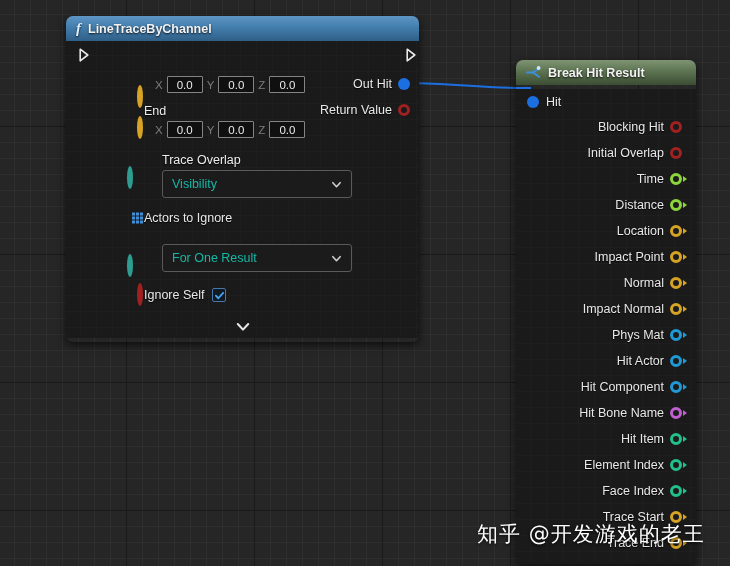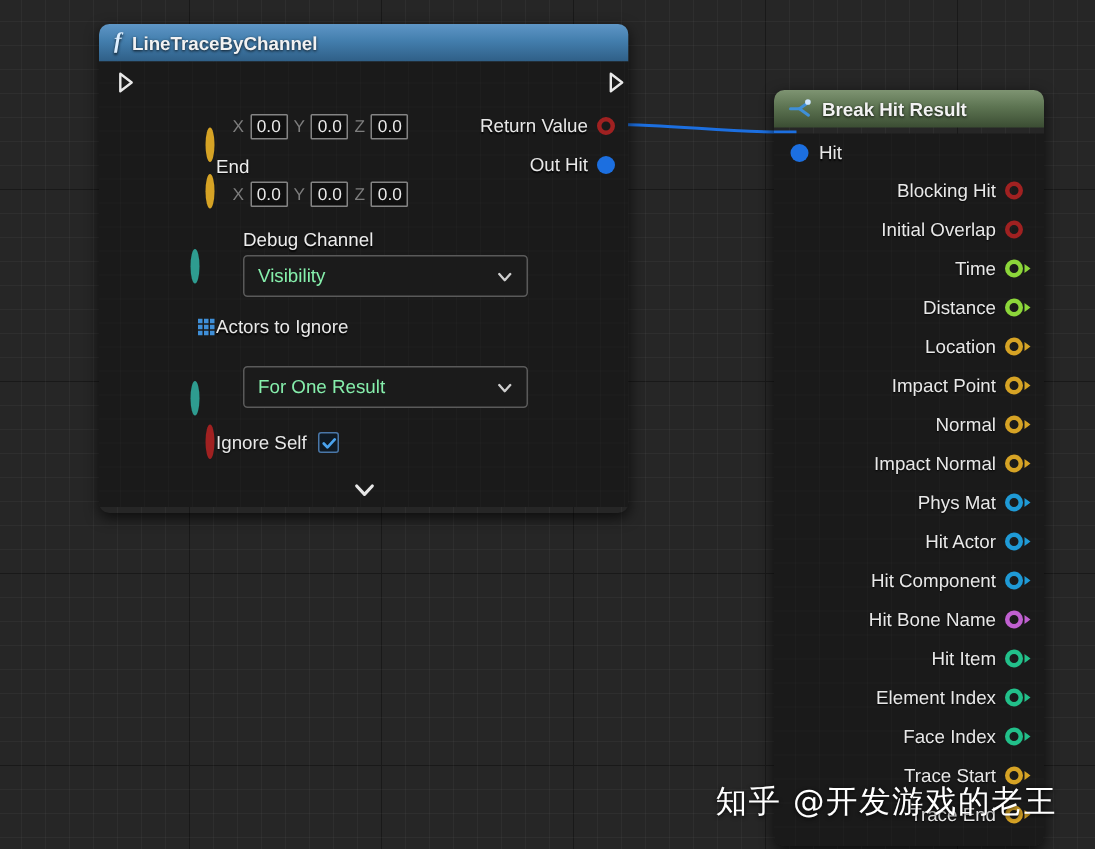--- a/index.html
+++ b/index.html
@@ -72,29 +72,29 @@
             grid-template-columns:repeat(3,1fr);grid-template-rows:repeat(3,1fr);
             flex:0 0 auto;}
   .arr-icon i{background:#3f8fd8;display:block;}
   .in-row{position:relative;padding-left:78px;padding-right:10px;}
   .pinpos{position:absolute;left:77px;transform:translate(-100%,-50%);}
 
   .label-top{font-size:12.5px;color:#ededed;text-shadow:0 1px 1px rgba(0,0,0,.9);}
 
   .vec{display:flex;align-items:center;gap:4px;margin-top:3px;padding-left:11px;}
   .axis{font-size:11.5px;color:#7d7d7d;}
-  .numbox{width:25px;height:17px;border:1px solid #848484;background:#101010;
+  .numbox{width:36px;height:17px;border:1px solid #848484;background:#101010;
           color:#eaeaea;font-size:11.5px;display:flex;align-items:center;
           justify-content:center;border-radius:1px;box-sizing:border-box;}
 
   .combo{width:190px;height:28px;border:1px solid #5a5a5a;border-radius:3px;
          background:#1b1b1b;display:flex;align-items:center;
          justify-content:space-between;padding:0 9px;box-sizing:border-box;
          margin-top:3px;}
-  .combo span{font-size:12.5px;color:#86efac;}
+  .combo span{font-size:12.5px;color:#14b8a6;}
   .chev{width:11px;height:11px;}
 
   .cbox{width:14px;height:14px;border:1px solid #6a6a6a;background:#0e0e0e;
         border-radius:2px;box-sizing:border-box;display:flex;align-items:center;
         justify-content:center;}
   .cbox.on{background:#0f1a24;border-color:#4a77a8;}
 
   .expander{height:22px;display:flex;align-items:center;justify-content:center;}
 
   
@@ -136,26 +136,26 @@
         </span>
         <span class="exec" style="right:13px;">
           <svg class="tri" viewBox="0 0 11 14">
               <path d="M1.2 1.2 L8.8 7 L1.2 12.8 Z" fill="none" stroke="#e9e9e9" stroke-width="1.6" stroke-linejoin="round"></path>
             </svg>
         </span>
       </div>
 
       <div style="position:absolute;right:9px;top:30px;">
         <div class="out-row" style="padding-right:0;">
+          <span class="lbl">Out Hit</span>
+          <span class="pin filled" style="background:#1c6fe0;"></span>
+        </div>
+        <div class="out-row" style="padding-right:0;">
           <span class="lbl">Return Value</span>
           <span class="pin" style="border-color:#a02121;"></span>
-        </div>
-        <div class="out-row" style="padding-right:0;">
-          <span class="lbl">Out Hit</span>
-          <span class="pin filled" style="background:#1c6fe0;"></span>
         </div>
       </div>
 
       <div class="in-row" style="padding-top:4px;padding-bottom:2px;">
         <span class="pinpos" style="top:28px;">
           <span class="pin" style="border-color:#d6a325;"></span>
         </span>
         <div class="vec">
           <span class="axis">X</span>
           <span class="numbox">0.0</span>
@@ -178,21 +178,21 @@
           <span class="numbox">0.0</span>
           <span class="axis">Z</span>
           <span class="numbox">0.0</span>
         </div>
       </div>
 
       <div class="in-row" style="padding-top:13px;padding-left:68px;">
         <span class="pinpos" style="top:38px;left:67px;">
           <span class="pin" style="border-color:#2e9c90;"></span>
         </span>
-        <div class="label-top" style="padding-left:28px;">Debug Channel</div>
+        <div class="label-top" style="padding-left:28px;">Trace Overlap</div>
         <div class="combo" style="margin-left:28px;">
           <span>Visibility</span>
           <svg class="chev" viewBox="0 0 12 12">
             <path d="M2 4 L6 8.5 L10 4" fill="none" stroke="#cfcfcf" stroke-width="1.7" stroke-linecap="round" stroke-linejoin="round"></path>
             </svg>
         </div>
       </div>
 
 
       <div class="row" style="padding-left:78px;margin-top:7px;gap:8px;">

